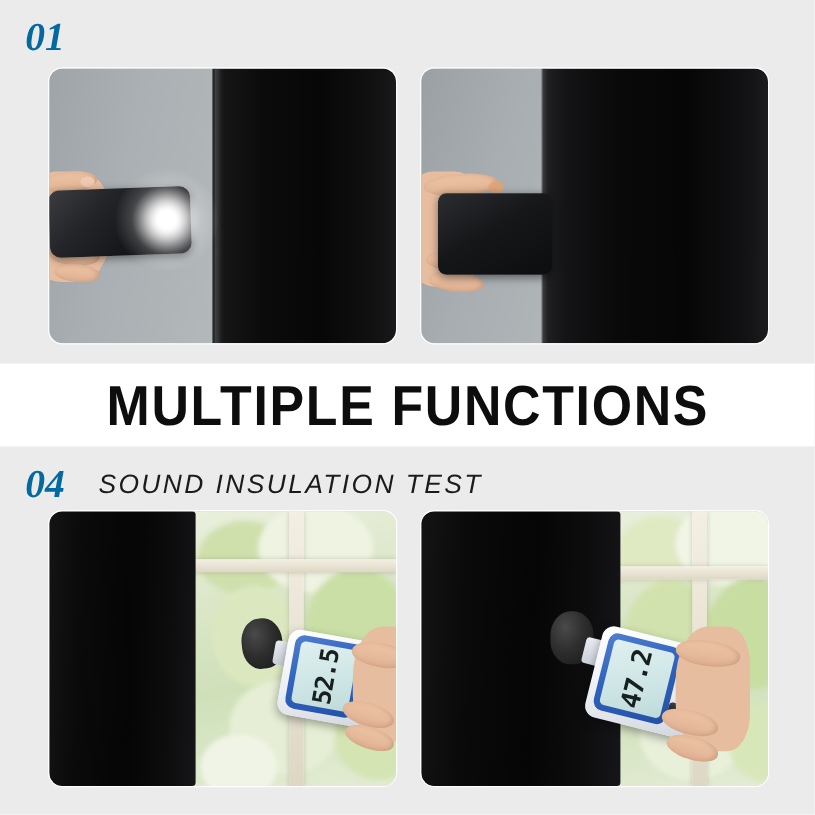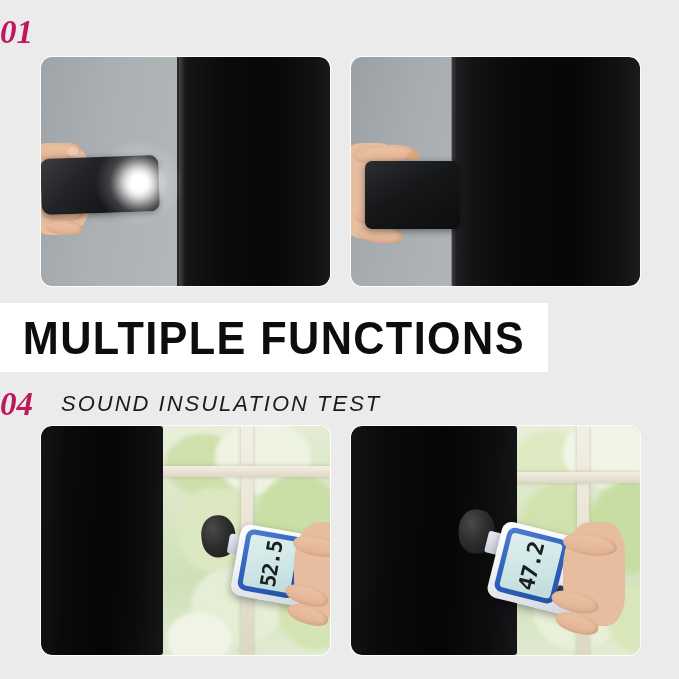--- a/index.html
+++ b/index.html
@@ -25,21 +25,22 @@
     width: 679px;
     height: 56px;
     display: flex;
     align-items: center;
   }
   .sec-num {
     font-family: "Liberation Serif", serif;
     font-style: italic;
     font-weight: 700;
     font-size: 33px;
-    color: #be185d;
+    color: #0369a1;
+    margin-left: 21px;
     letter-spacing: 0px;
     line-height: 1;
   }
   .sec-title {
     font-family: "Liberation Sans", sans-serif;
     font-style: italic;
     font-weight: 400;
     font-size: 22px;
     letter-spacing: 2.0px;
     color: #1b1b1b;
@@ -214,21 +215,21 @@
     color: #34538f;
     font-family: "Liberation Sans", sans-serif;
     white-space: nowrap;
     opacity: 0.8;
   }
 
   
   .banner {
     position: absolute;
     left: 0;
-    width: 548px;
+    width: 679px;
     background: #ffffff;
     display: flex;
     align-items: center;
     justify-content: center;
   }
   .banner-text {
     font-family: "Liberation Sans", sans-serif;
     font-weight: 700;
     font-size: 47px;
     letter-spacing: 1.5px;

